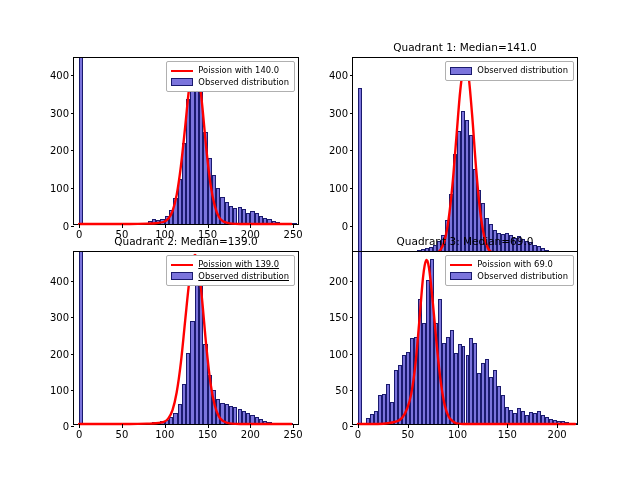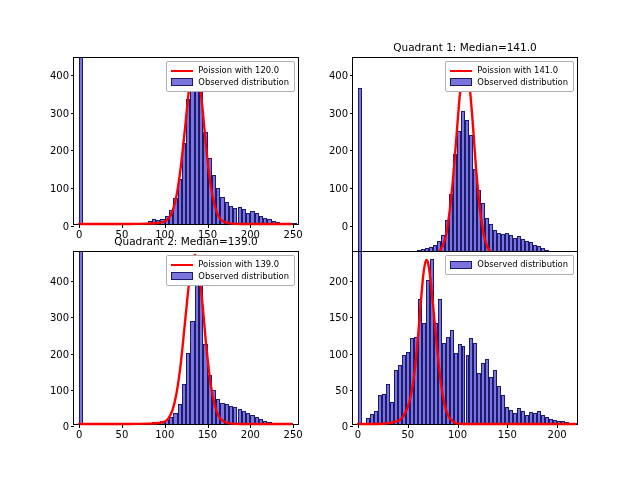--- a/index.html
+++ b/index.html
@@ -132,21 +132,21 @@
         <div class="ylab" style="top: 130.247px;">100</div>
         <div class="tick-y" style="top: 92.4944px;"></div>
         <div class="ylab" style="top: 92.4944px;">200</div>
         <div class="tick-y" style="top: 54.7416px;"></div>
         <div class="ylab" style="top: 54.7416px;">300</div>
         <div class="tick-y" style="top: 16.9888px;"></div>
         <div class="ylab" style="top: 16.9888px;">400</div>
         <div class="legend" style="right: 3px; top: 3px;">
           <div class="legend-row">
             <span class="swatch-line"></span>
-            <span>Poission with 120.0</span>
+            <span>Poission with 140.0</span>
           </div>
           <div class="legend-row">
             <span class="swatch-patch"></span>
             <span>Observed distribution</span>
           </div>
         </div>
       </div>
     </div>
     <div class="panel" style="left: 352px; top: 57px; width: 226px; height: 200px;">
       <div class="panel-title">Quadrant 1: Median=141.0</div>
@@ -222,24 +222,20 @@
         <div class="tick-y" style="top: 130.247px;"></div>
         <div class="ylab" style="top: 130.247px;">100</div>
         <div class="tick-y" style="top: 92.4944px;"></div>
         <div class="ylab" style="top: 92.4944px;">200</div>
         <div class="tick-y" style="top: 54.7416px;"></div>
         <div class="ylab" style="top: 54.7416px;">300</div>
         <div class="tick-y" style="top: 16.9888px;"></div>
         <div class="ylab" style="top: 16.9888px;">400</div>
         <div class="legend" style="right: 3px; top: 3px;">
           <div class="legend-row">
-            <span class="swatch-line"></span>
-            <span>Poission with 141.0</span>
-          </div>
-          <div class="legend-row">
             <span class="swatch-patch"></span>
             <span>Observed distribution</span>
           </div>
         </div>
       </div>
     </div>
     <div class="panel" style="left: 73px; top: 251px; width: 226px; height: 174px;">
       <div class="panel-title">Quadrant 2: Median=139.0</div>
       <div class="axes">
         <div class="clipbox">
@@ -299,33 +295,34 @@
         <div class="tick-y" style="top: 174px;"></div>
         <div class="ylab" style="top: 174px;">0</div>
         <div class="tick-y" style="top: 137.75px;"></div>
         <div class="ylab" style="top: 137.75px;">100</div>
         <div class="tick-y" style="top: 101.5px;"></div>
         <div class="ylab" style="top: 101.5px;">200</div>
         <div class="tick-y" style="top: 65.25px;"></div>
         <div class="ylab" style="top: 65.25px;">300</div>
         <div class="tick-y" style="top: 29px;"></div>
         <div class="ylab" style="top: 29px;">400</div>
-        <div class="legend" style="right: 3px; top: 3px;">
+        <div class="legend" style="right: 3px; top: 3px; text-decoration: underline;">
           <div class="legend-row">
             <span class="swatch-line"></span>
             <span>Poission with 139.0</span>
           </div>
           <div class="legend-row">
             <span class="swatch-patch"></span>
             <span>Observed distribution</span>
           </div>
         </div>
       </div>
     </div>
     <div class="panel" style="left: 352px; top: 251px; width: 226px; height: 174px;">
+      <div class="panel-title">Quadrant 3: Median=69.0</div>
       <div class="axes">
         <div class="clipbox">
           <div class="bar" style="left: 4.97797px; width: 3.98238px; height: 174px;"></div>
           <div class="bar" style="left: 12.9427px; width: 3.98238px; height: 5.8px;"></div>
           <div class="bar" style="left: 16.9251px; width: 3.98238px; height: 10.15px;"></div>
           <div class="bar" style="left: 20.9075px; width: 3.98238px; height: 13.05px;"></div>
           <div class="bar" style="left: 24.8899px; width: 3.98238px; height: 29px;"></div>
           <div class="bar" style="left: 28.8722px; width: 3.98238px; height: 30.45px;"></div>
           <div class="bar" style="left: 32.8546px; width: 3.98238px; height: 39.875px;"></div>
           <div class="bar" style="left: 36.837px; width: 3.98238px; height: 21.75px;"></div>
@@ -394,19 +391,23 @@
         <div class="tick-y" style="top: 137.75px;"></div>
         <div class="ylab" style="top: 137.75px;">50</div>
         <div class="tick-y" style="top: 101.5px;"></div>
         <div class="ylab" style="top: 101.5px;">100</div>
         <div class="tick-y" style="top: 65.25px;"></div>
         <div class="ylab" style="top: 65.25px;">150</div>
         <div class="tick-y" style="top: 29px;"></div>
         <div class="ylab" style="top: 29px;">200</div>
         <div class="legend" style="right: 3px; top: 3px;">
           <div class="legend-row">
+            <span class="swatch-line"></span>
+            <span>Poission with 69.0</span>
+          </div>
+          <div class="legend-row">
             <span class="swatch-patch"></span>
             <span>Observed distribution</span>
           </div>
         </div>
       </div>
     </div>
   </div>
 
 </body></html>

